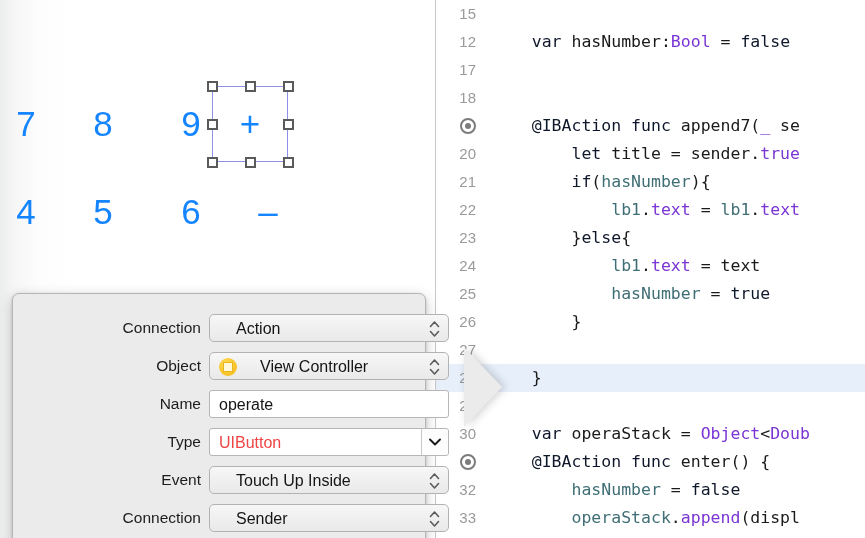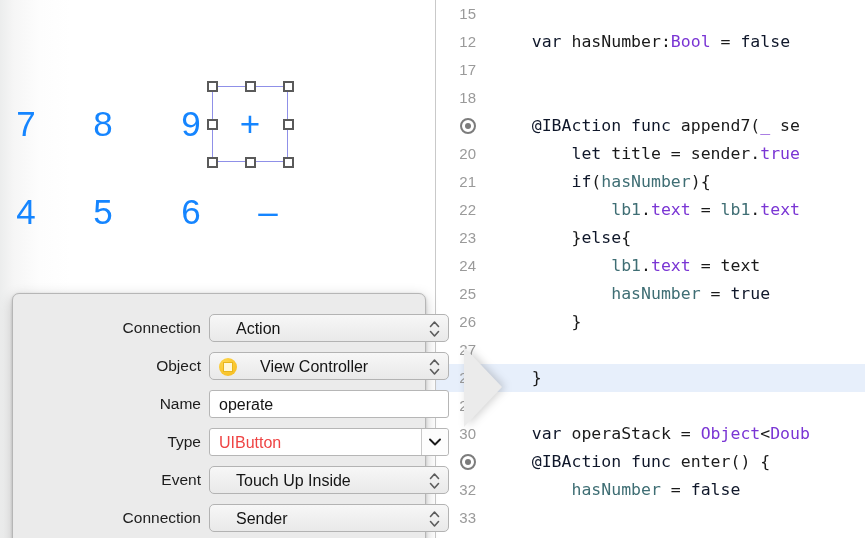--- a/index.html
+++ b/index.html
@@ -365,20 +365,21 @@
           <span class="gutter-dot"></span>
         </div>
         <div class="code-text"><span class="plain">    </span><span class="kw">@IBAction</span><span class="plain"> </span><span class="kw">func</span><span class="plain"> enter() {</span></div>
       </div>
       <div class="code-row" style="top: 476px;">
         <div class="gutter">32</div>
         <div class="code-text"><span class="plain">        </span><span class="ident">hasNumber</span><span class="plain"> = </span><span class="kw">false</span></div>
       </div>
       <div class="code-row" style="top: 504px;">
         <div class="gutter">33</div>
+        <div class="code-text"><span class="plain">        </span><span class="ident">operaStack</span><span class="plain">.</span><span class="typ">append</span><span class="plain">(displ</span></div>
       </div>
       <div class="code-row" style="top: 532px;">
         <div class="gutter">34</div>
         <div class="code-text"><span class="plain">            </span><span class="typ">print</span><span class="plain">("operaStack ")</span></div>
       </div>
     </div>
 
   <div id="popover-arrow"></div>
   <div id="popover">
     <div id="dialog-rows">

